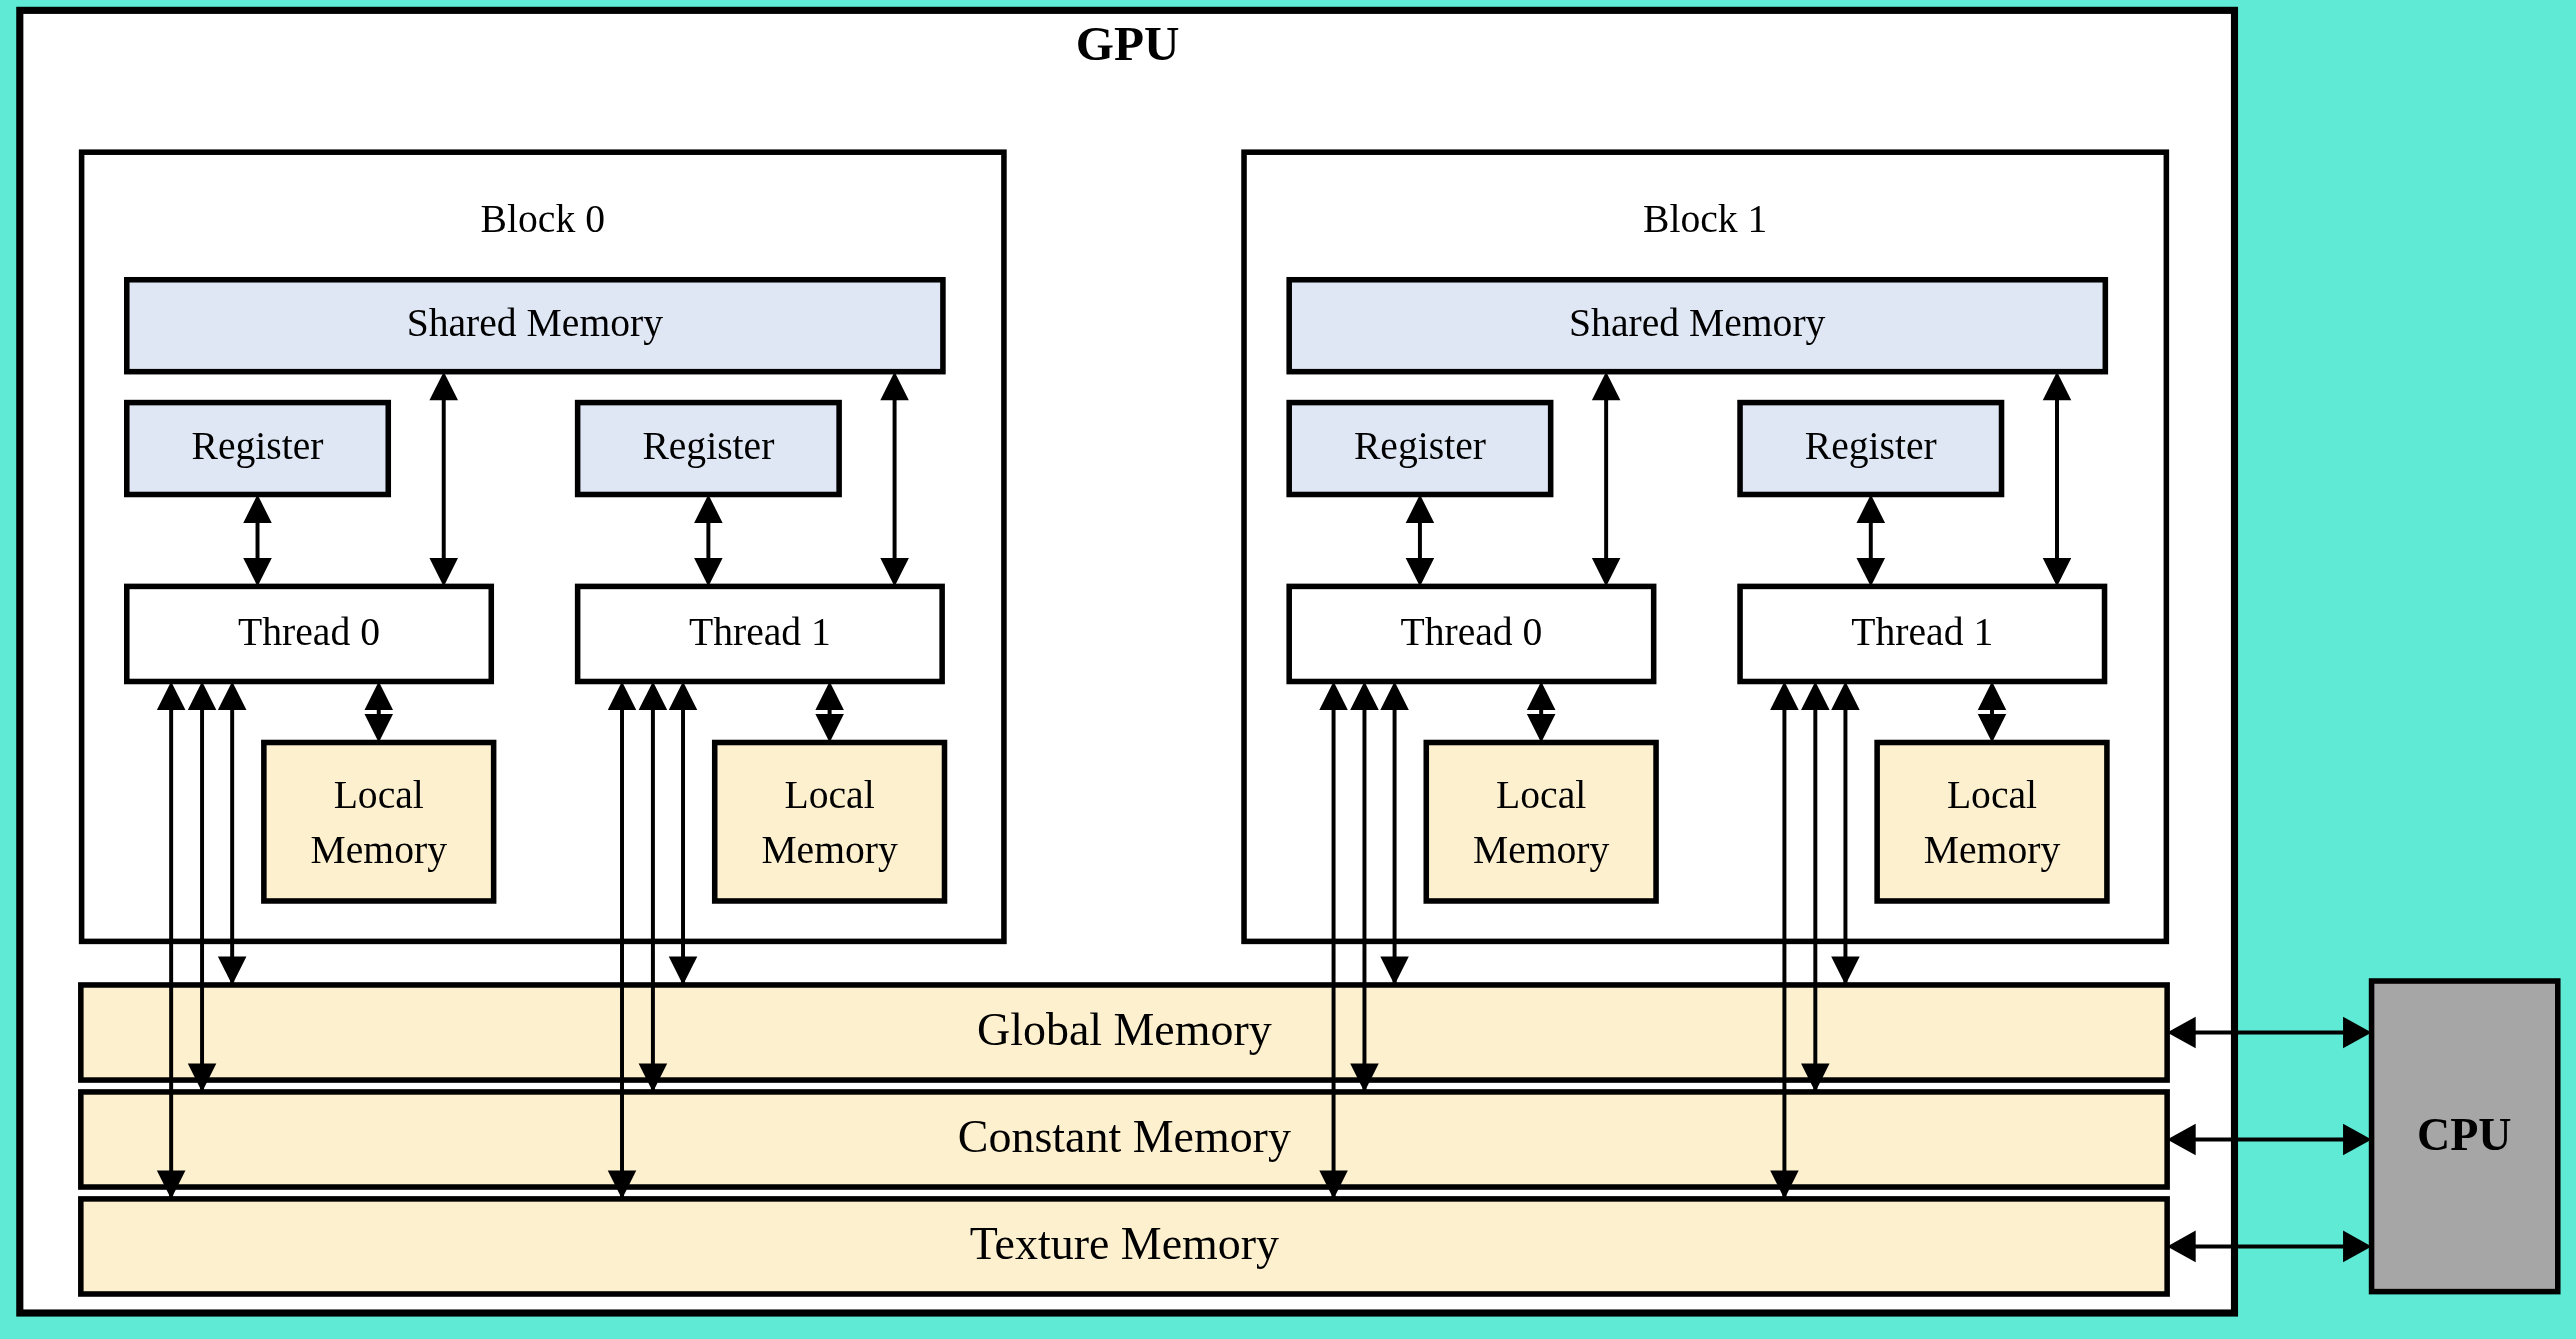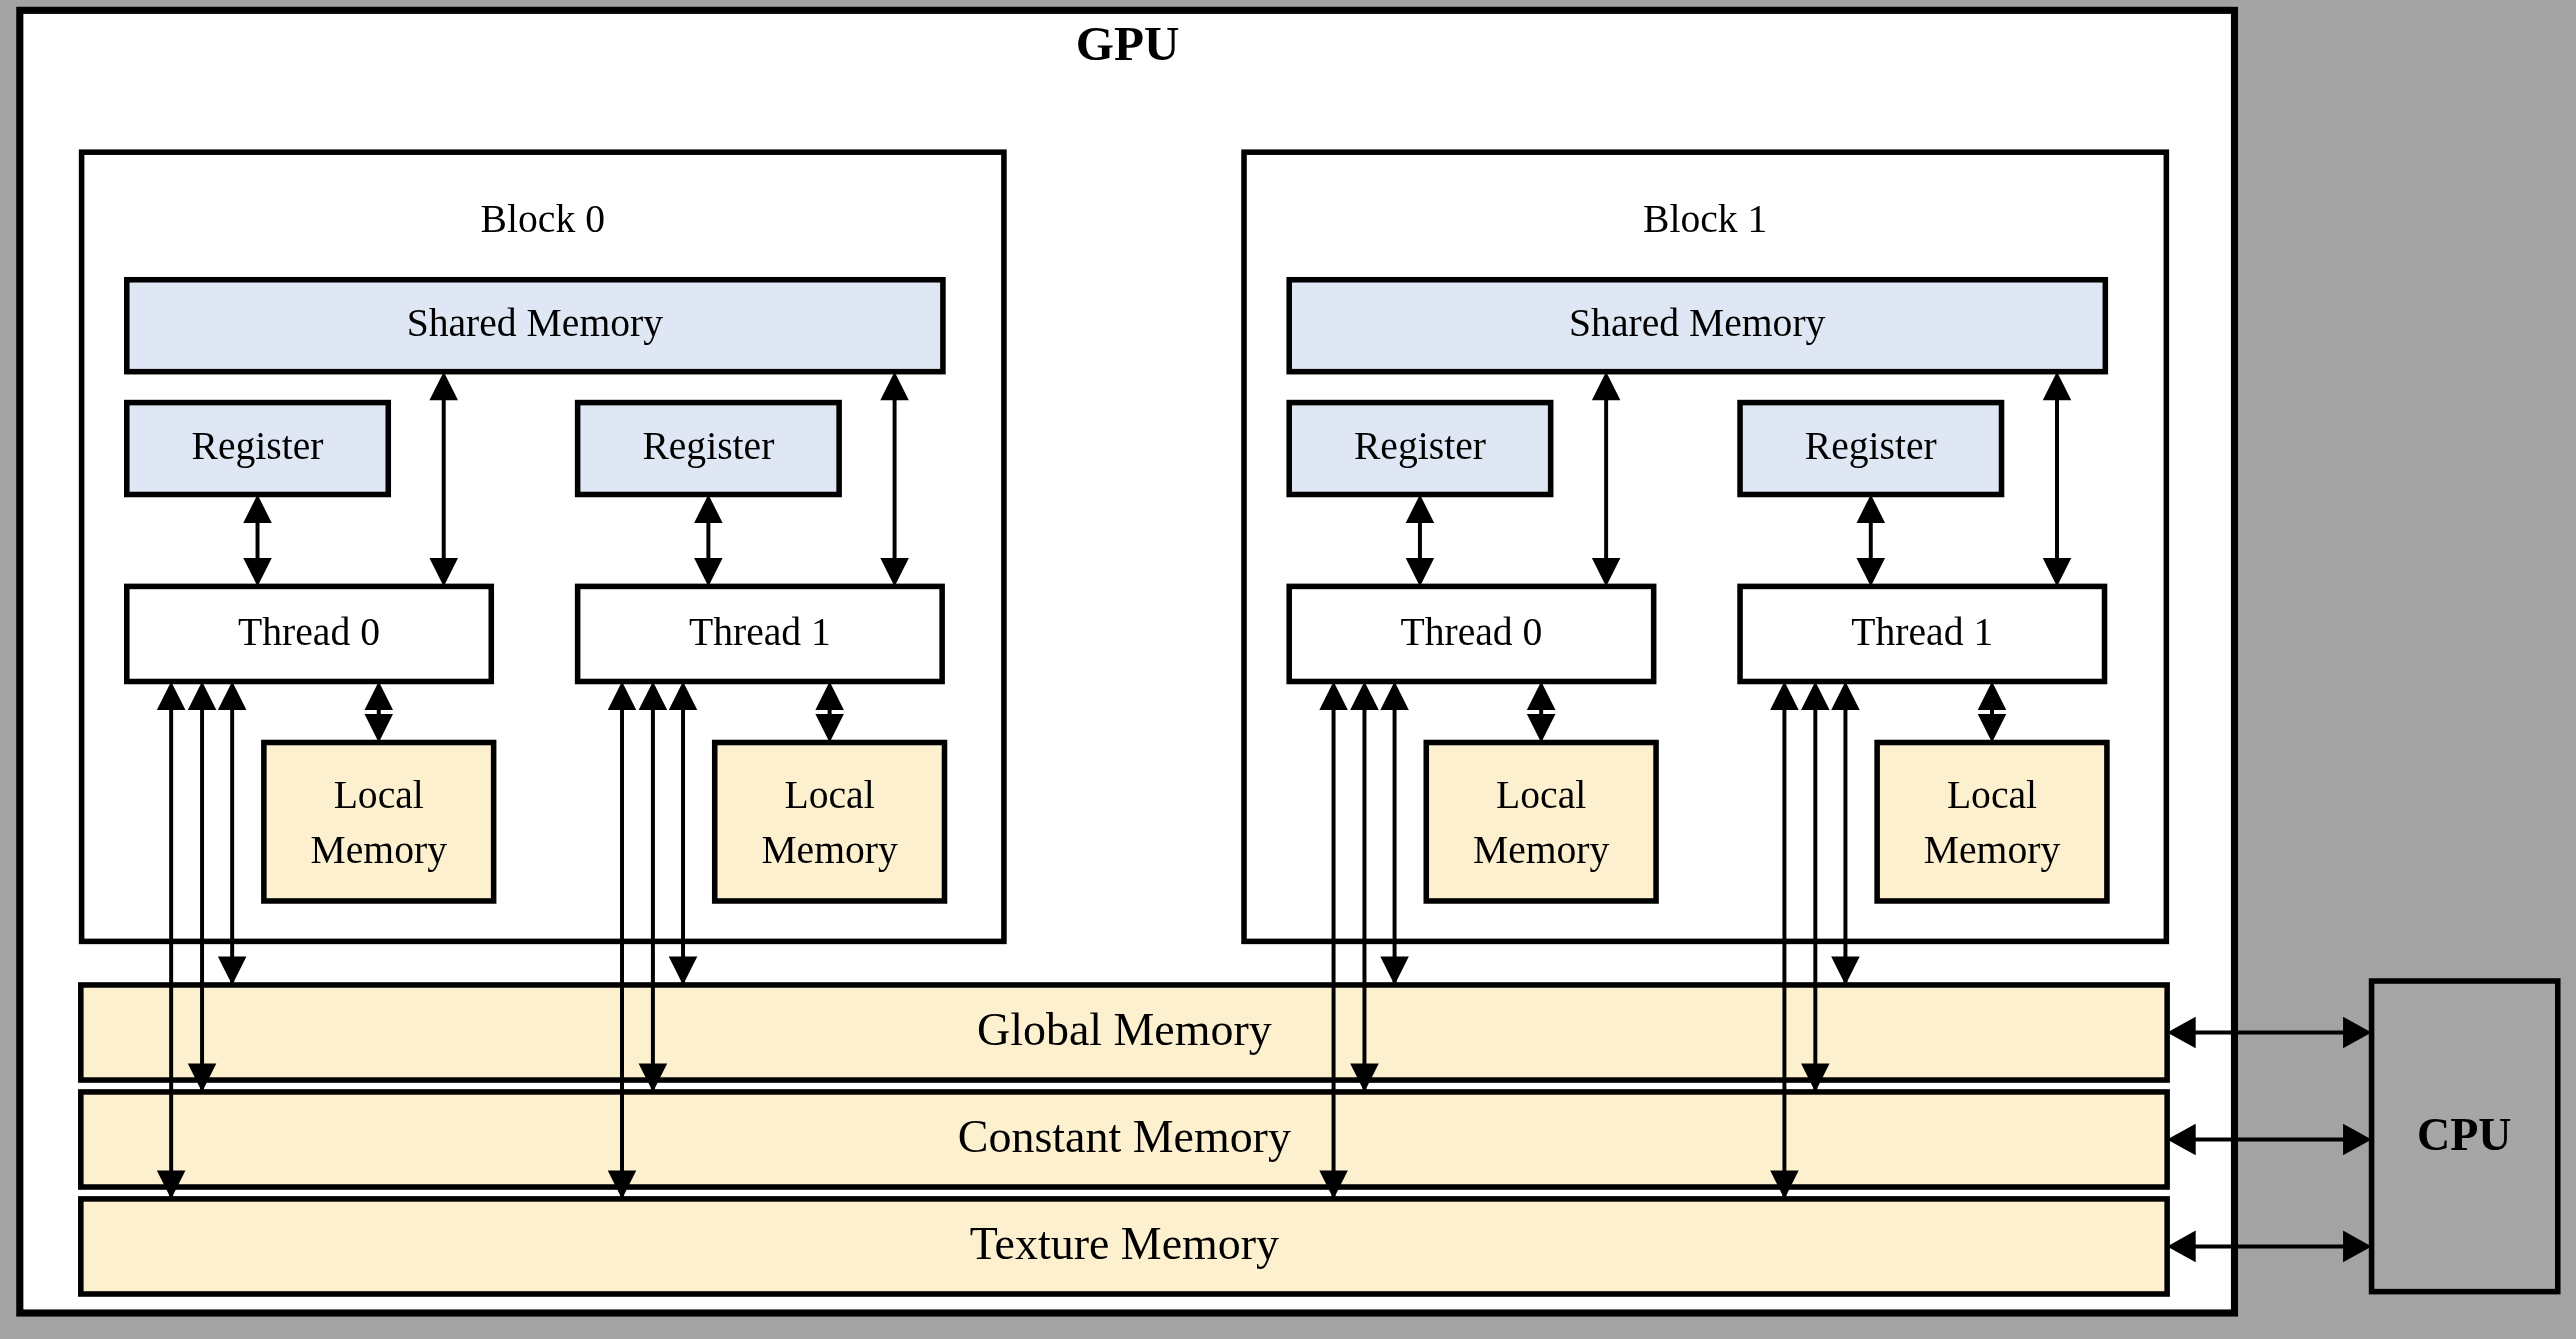--- a/index.html
+++ b/index.html
@@ -4,21 +4,21 @@
 <style>
   html, body {
     margin: 0;
     padding: 0;
     background: #ffffff;
   }
   #stage {
     position: relative;
     width: 2576px;
     height: 1340px;
-    background: #a3a3a3;
+    background: #5eead4;
     font-family: "Liberation Serif", "DejaVu Serif", serif;
     overflow: hidden;
   }
   svg.diagram {
     position: absolute;
     left: 0;
     top: 0;
     width: 2576px;
     height: 1340px;
   }

